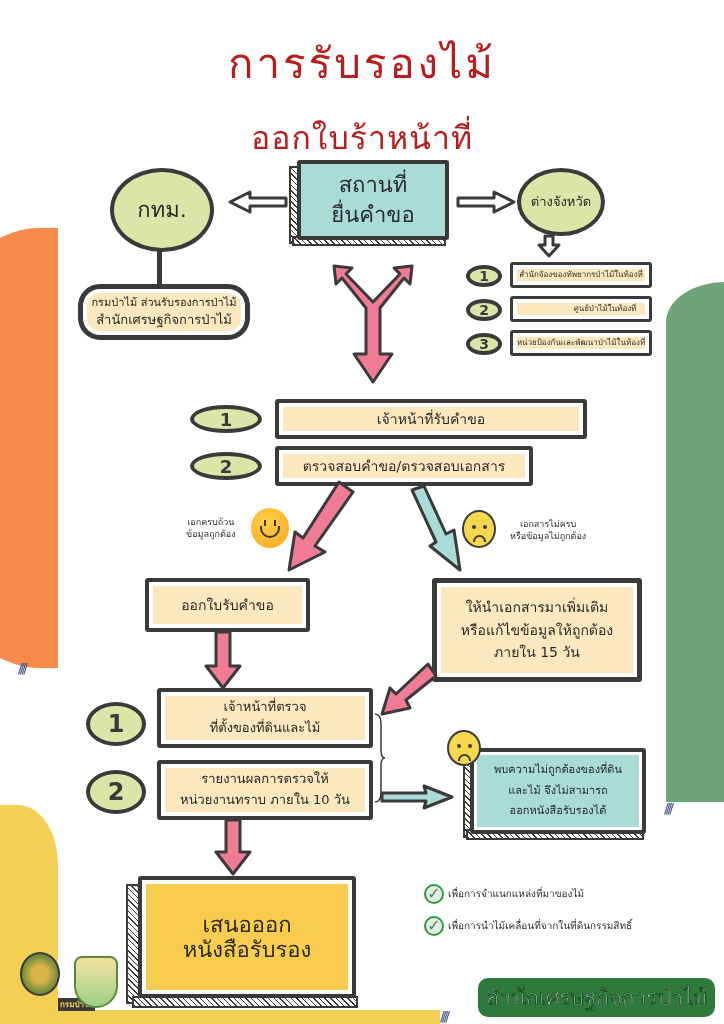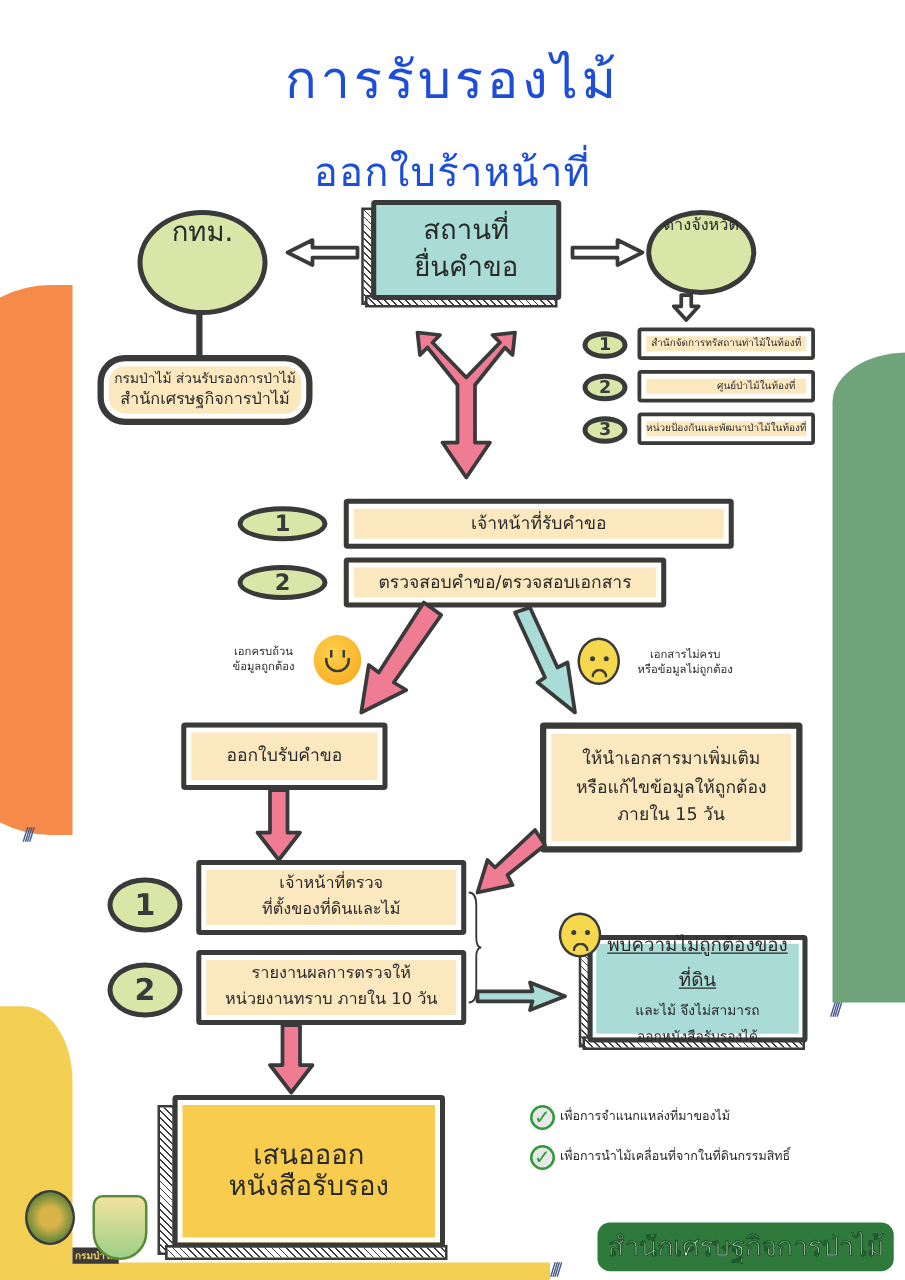--- a/index.html
+++ b/index.html
@@ -7,32 +7,32 @@
   body { position: relative; font-family: "DejaVu Sans", "Liberation Sans", sans-serif; color: #2a2a2a; }
 
   .abs { position: absolute; }
   .bg-orange-clip { left: -60px; top: 228px; width: 118px; height: 440px; background: #f58a4b; border-top-left-radius: 100px 120px; border-bottom-left-radius: 100px 120px; }
   .bg-green { left: 666px; top: 282px; width: 80px; height: 520px; background: #6fa47a; border-top-left-radius: 60px 40px; }
   .bg-yellow-left { left: 0; top: 805px; width: 58px; height: 219px; background: #f3cf54; border-top-right-radius: 40px 60px; }
   .bg-yellow-bottom { left: 0; top: 1010px; width: 440px; height: 14px; background: #f3cf54; }
   .hatch { font-family: "DejaVu Sans", sans-serif; color: #4a5a8a; font-size: 14px; letter-spacing: -3px; }
 
   
-  .title { left: 0; width: 724px; text-align: center; color: #1d4ed8; font-family: "DejaVu Sans", sans-serif; }
+  .title { left: 0; width: 724px; text-align: center; color: #b91c1c; font-family: "DejaVu Sans", sans-serif; }
   .title-main { top: 30px; font-size: 42px; letter-spacing: 3px; }
   .title-sub { top: 112px; font-size: 32px; letter-spacing: 1px; }
 
   
   .box { position: absolute; border: 4px solid #3a3a3a; border-radius: 3px; display: flex; align-items: center; justify-content: center; text-align: center; }
   .box-beige-inner { background: #fbe8bf; box-shadow: inset 0 0 0 4px #fff; }
   .box-teal { background: #a9dcd6; }
   .box-yellow { background: #f8cd4f; }
   .shadow-hatch { position: absolute; background: repeating-linear-gradient(45deg, #3a3a3a 0 1px, #fff 1px 4px); border: 2px solid #3a3a3a; }
 
-  .circle { position: absolute; border: 4px solid #3a3a3a; border-radius: 50%; background: #d9e6a8; display: flex; align-items: flex-start; justify-content: center; text-align: center; }
+  .circle { position: absolute; border: 4px solid #3a3a3a; border-radius: 50%; background: #d9e6a8; display: flex; align-items: center; justify-content: center; text-align: center; }
   .num-oval { position: absolute; border: 4px solid #3a3a3a; border-radius: 50%; background: #d9e6a8; display: flex; align-items: center; justify-content: center; font-weight: bold; color: #3a3a3a; }
 
   .txt { color: #2a2a2a; line-height: 1.35; }
 
   
   .pink { fill: #f07c94; stroke: #3a3a3a; stroke-width: 3; stroke-linejoin: round; }
   .teal { fill: #a9dcd6; stroke: #3a3a3a; stroke-width: 3; stroke-linejoin: round; }
   .hollow { fill: #fff; stroke: #3a3a3a; stroke-width: 3; stroke-linejoin: round; }
 
   .face { position: absolute; border-radius: 50%; }
@@ -80,21 +80,21 @@
 
 <div class="circle" style="left:517px; top:168px; width:88px; height:68px;">
   <span class="txt" style="font-size:13px;">ต่างจังหวัด</span>
 </div>
 <svg class="abs" style="left:536px; top:234px;" width="26" height="24">
   <path class="hollow" d="M9 2 L17 2 L17 11 L23 11 L13 22 L3 11 L9 11 Z"></path>
 </svg>
 
 <div class="num-oval" style="left:466px; top:265px; width:36px; height:22px; font-size:14px;">1</div>
 <div class="box box-beige-inner" style="left:510px; top:262px; width:142px; height:26px; border-width:3px;">
-  <span class="txt" style="font-size:8px;">สำนักจัดการทรัสถานท่าไม้ในท้องที่</span>
+  <span class="txt" style="font-size:8px;">สำนักจัองของทัพยากรป่าไม้ในท้องที่</span>
 </div>
 <div class="num-oval" style="left:466px; top:299px; width:36px; height:22px; font-size:14px;">2</div>
 <div class="box box-beige-inner" style="left:510px; top:296px; width:142px; height:26px; border-width:3px;padding-left:48px;">
   <span class="txt" style="font-size:8px;">ศูนย์ป่าไม้ในท้องที่</span>
 </div>
 <div class="num-oval" style="left:466px; top:333px; width:36px; height:22px; font-size:14px;">3</div>
 <div class="box box-beige-inner" style="left:510px; top:330px; width:142px; height:26px; border-width:3px;">
   <span class="txt" style="font-size:8px;">หน่วยป้องกันและพัฒนาป่าไม้ในท้องที่</span>
 </div>
 
@@ -170,21 +170,21 @@
   <path d="M2 2 Q8 2 8 12 L8 38 Q8 46 12 46 Q8 46 8 54 L8 80 Q8 90 2 90" fill="none" stroke="#3a3a3a" stroke-width="1.5"></path>
 </svg>
 
 <svg class="abs" style="left:380px; top:784px;" width="76" height="28">
   <path class="teal" d="M2 9 L46 9 L44 2 L72 13 L44 24 L46 17 L2 17 Z"></path>
 </svg>
 
 <div class="shadow-hatch" style="left:463px; top:758px; width:10px; height:80px;"></div>
 <div class="shadow-hatch" style="left:466px; top:829px; width:178px; height:11px;"></div>
 <div class="box box-teal" style="left:470px; top:748px; width:176px; height:86px; flex-direction:column; box-shadow: inset 0 0 0 3px #fff;">
-  <div class="txt" style="font-size:15px; line-height:1.9;text-decoration:underline;">พบความไม่ถูกต้องของที่ดิน</div>
+  <div class="txt" style="font-size:11px; line-height:1.9;">พบความไม่ถูกต้องของที่ดิน</div>
   <div class="txt" style="font-size:11px; line-height:1.9;">และไม้ จึงไม่สามารถ</div>
   <div class="txt" style="font-size:11px; line-height:1.9;">ออกหนังสือรับรองได้</div>
 </div>
 <div class="face" style="left:447px; top:730px; width:34px; height:36px; background:#f5d84e; border:2px solid #3a3a3a;">
   <div class="abs" style="left:8px; top:12px; width:4px; height:4px; background:#3a3a3a; border-radius:50%;"></div>
   <div class="abs" style="left:19px; top:12px; width:4px; height:4px; background:#3a3a3a; border-radius:50%;"></div>
   <div class="abs" style="left:9px; top:22px; width:13px; height:7px; border:2px solid #3a3a3a; border-bottom:none; border-radius:8px 8px 0 0;"></div>
 </div>
 
 <svg class="abs" style="left:212px; top:818px;" width="42" height="58">

